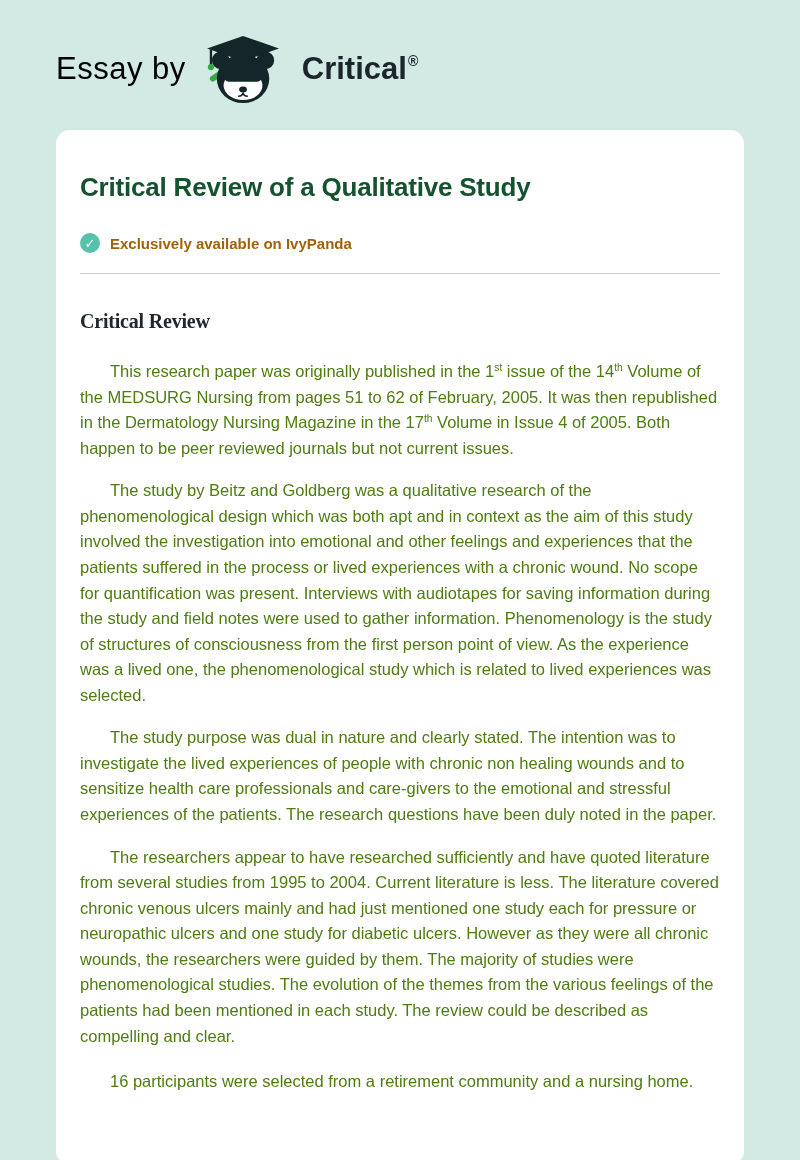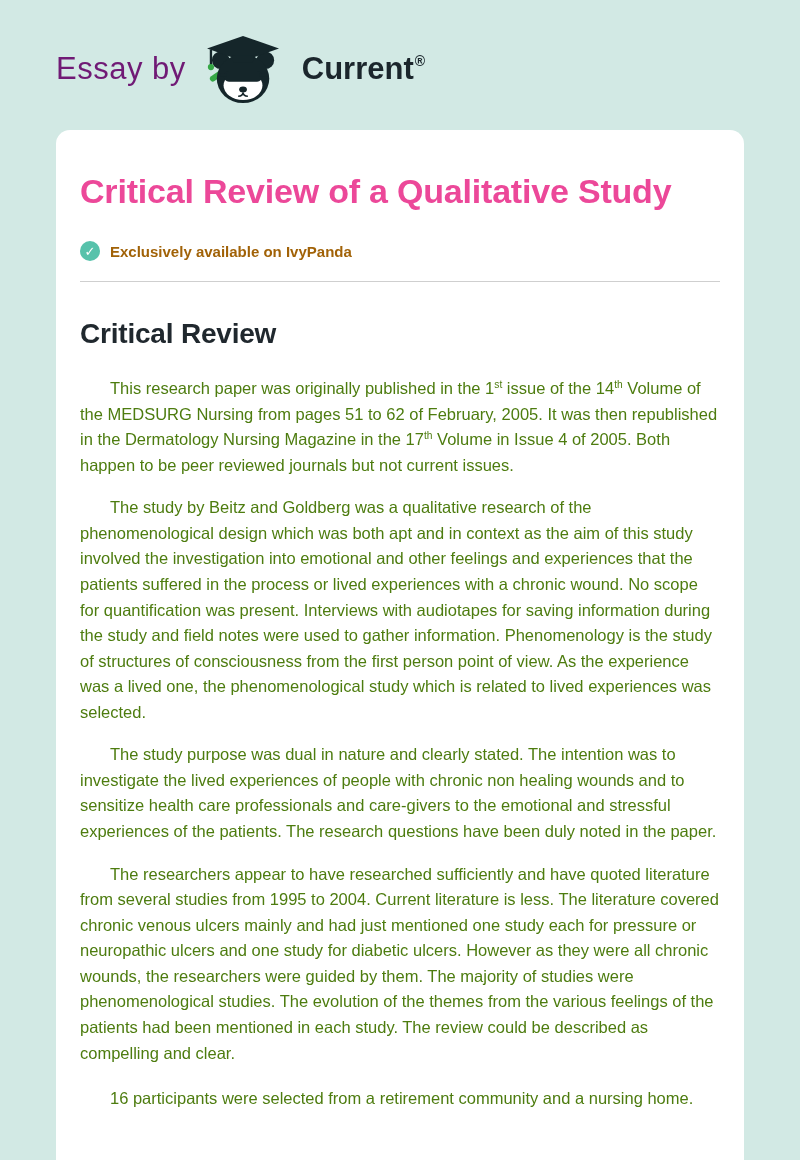--- a/index.html
+++ b/index.html
@@ -11,21 +11,21 @@
     background: #d2e9e4;
   }
   .header {
     display: flex;
     align-items: center;
     padding: 34px 56px 24px 56px;
     gap: 16px;
   }
   .essay-by {
     font-size: 31px;
-    color: #701a75;
+    color: #000000;
     letter-spacing: 0.5px;
   }
   .logo-svg { width: 84px; height: 70px; display: block; }
   .brand {
     font-size: 31px;
     font-weight: bold;
     color: #1b262c;
     display: flex;
     align-items: flex-start;
   }
@@ -36,23 +36,23 @@
     margin-left: 1px;
   }
   .card {
     margin: 2px 56px 0 56px;
     background: #ffffff;
     border-radius: 14px;
     padding: 42px 24px 70px 24px;
     min-height: 1030px;
   }
   .page-title {
-    font-size: 34px;
+    font-size: 26px;
     font-weight: bold;
-    color: #ec4899;
+    color: #14532d;
     margin-bottom: 30px;
     letter-spacing: -0.2px;
   }
   .availability {
     display: flex;
     align-items: center;
     gap: 10px;
     margin-bottom: 20px;
   }
   .check-circle {
@@ -72,25 +72,26 @@
     font-size: 15px;
     font-weight: bold;
     color: #a16207;
   }
   .divider {
     border: none;
     border-top: 1px solid #cfcfcf;
     margin: 0 0 36px 0;
   }
   .section-heading {
-    font-size: 28px;
+    font-size: 20px;
     font-weight: bold;
     color: #20282e;
     margin-bottom: 26px;
     letter-spacing: -0.2px;
+    font-family: Liberation Serif, serif;
   }
   .article-body p {
     font-size: 16.5px;
     line-height: 1.55;
     color: #4d7c0f;
     margin-bottom: 17px;
     text-indent: 30px;
   }
   .article-body p:last-child { margin-bottom: 0; margin-top: 20px; }
   .article-body sup {
@@ -124,21 +125,21 @@
       <path d="M41 60 Q41 64 36 64 M41 60 Q41 64 46 64" stroke="#15262a" stroke-width="1.6" fill="none"></path>
 
       <polygon points="41,2 78,15 41,28 4,15" fill="#15262a"></polygon>
       <rect x="30" y="22" width="22" height="7" rx="2" fill="#15262a"></rect>
 
       <path d="M8 16 L8 32" stroke="#15262a" stroke-width="2.4"></path>
       <circle cx="8" cy="34" r="3.2" fill="#35a845"></circle>
     </svg>
   </span>
   <span class="brand">
-    <span>Current</span>
+    <span>Critical</span>
     <span class="reg">®</span>
   </span>
 </div>
 
 <div class="card">
   <h1 class="page-title">Critical Review of a Qualitative Study</h1>
 
   <div class="availability">
     <span class="check-circle">✓</span>
     <span class="availability-label">Exclusively available on IvyPanda</span>

